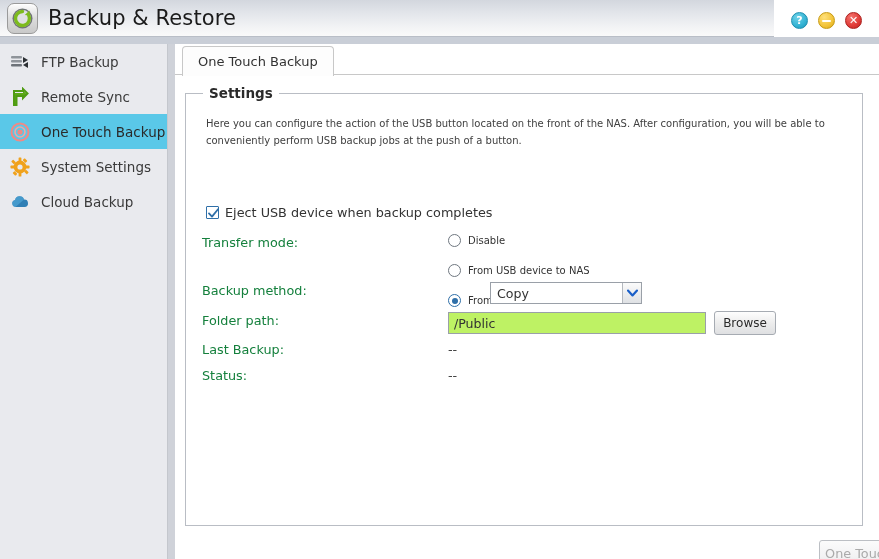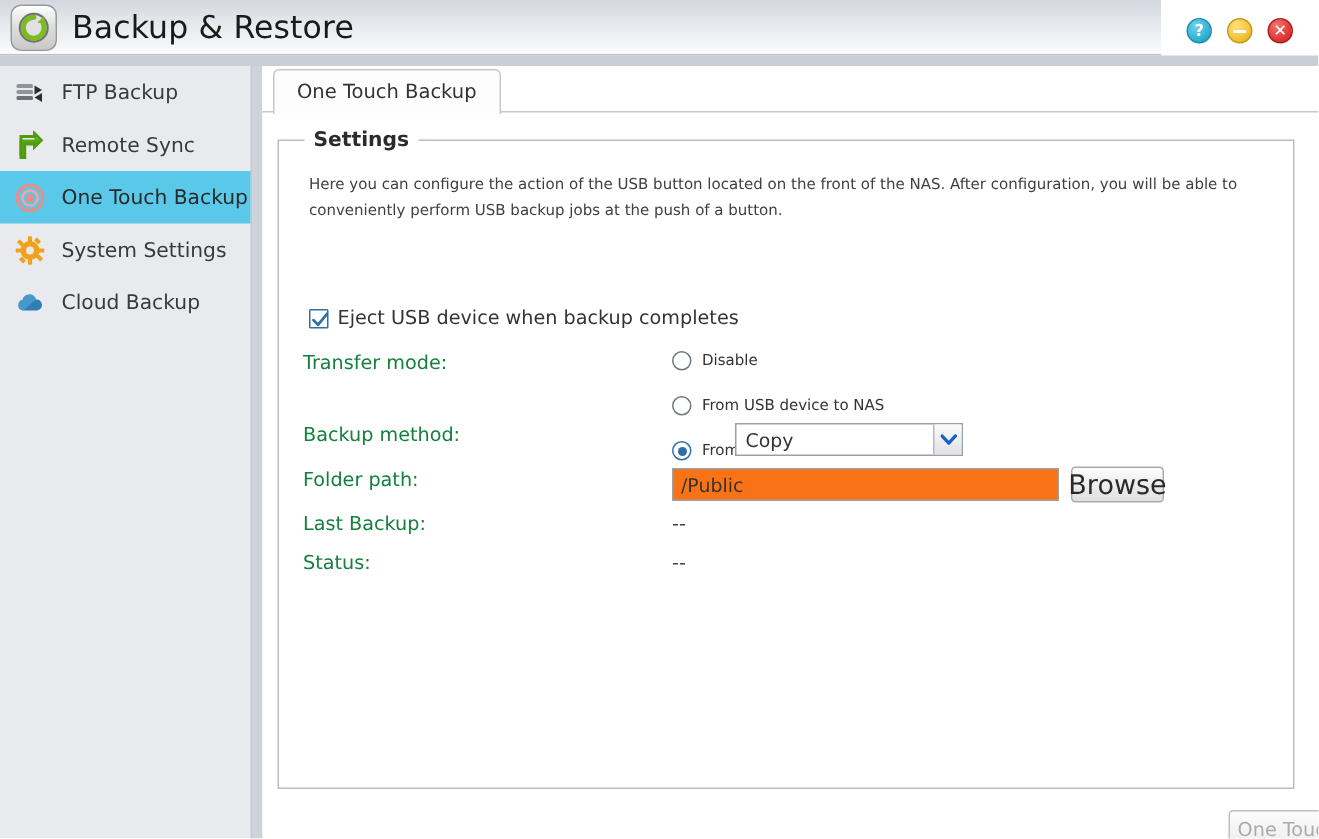--- a/index.html
+++ b/index.html
@@ -170,32 +170,32 @@
   .select-arrow {
     width: 19px; height: 20px; flex: 0 0 19px;
     background: linear-gradient(to bottom, #fbfbfb, #dfe1e4);
     border-left: 1px solid #b4b8be;
     display: flex; align-items: center; justify-content: center;
   }
 
   .text-input {
     position: absolute; left: 262px; top: 218px;
     width: 258px; height: 22px;
-    border: 1px solid #9aa0a8; background: #f97316;
+    border: 1px solid #9aa0a8; background: #bef264;
     font-size: 12.6px; color: #333333;
     padding: 0 5px; line-height: 20px;
     font-family: "DejaVu Sans", "Liberation Sans", sans-serif;
   }
 
   .browse-btn {
     position: absolute; left: 528px; top: 217px;
     width: 62px; height: 24px;
     border: 1px solid #a6abb2; border-radius: 3px;
     background: linear-gradient(to bottom, #fdfdfd 0%, #ececec 52%, #dfe0e2 100%);
-    font-size: 18px; color: #2a2a2a;
+    font-size: 12px; color: #2a2a2a;
     display: flex; align-items: center; justify-content: center;
     cursor: pointer;
   }
 
   .value-text {
     position: absolute; left: 262px;
     font-size: 12.8px; color: #444444;
   }
 
   .footer-btn {

